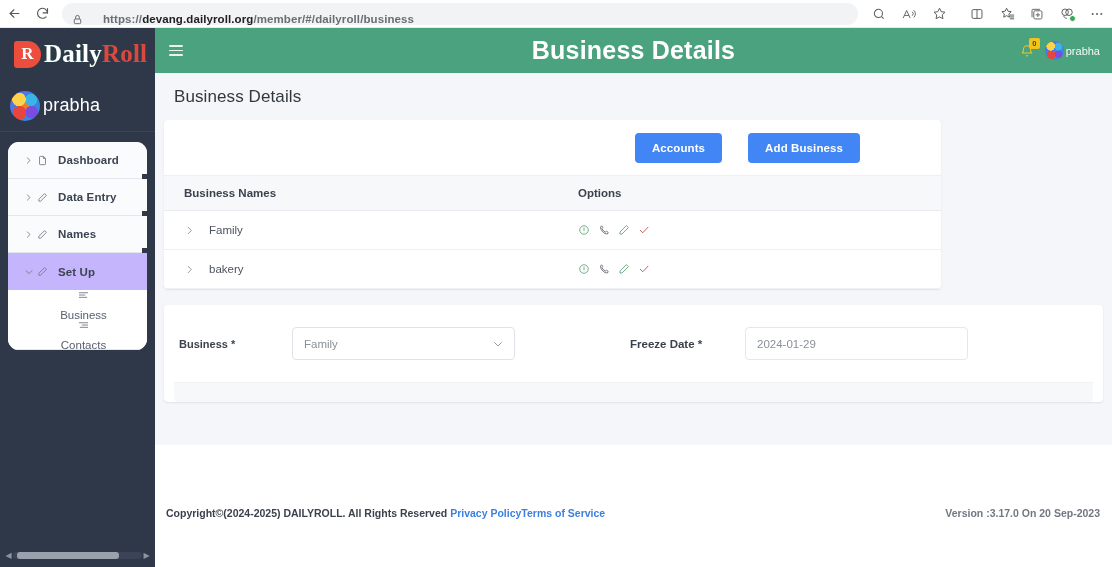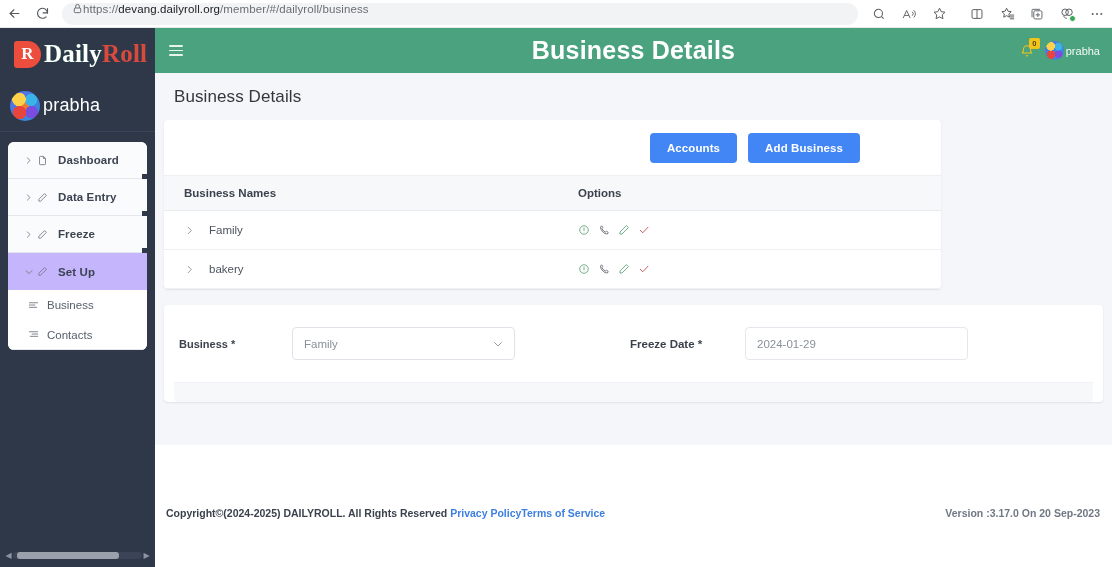--- a/index.html
+++ b/index.html
@@ -23,23 +23,24 @@
     display: flex; align-items: center; justify-content: center;
     color: #55585c;
   }
   .nav-btn svg { display: block; }
   .url-pill {
     flex: 1;
     height: 22px;
     margin: 0 6px 0 6px;
     background: #f1f3f4;
     border-radius: 11px;
-    display: flex; align-items: flex-start;
+    display: flex; align-items: flex-end;
     padding: 0 10px;
-    gap: 0;
+    gap: 20px;
+    font-weight: bold;
   }
   .lock-ico { color: #5f6368; display:flex; align-items:center; }
   .url-text {
     font-size: 11.5px;
     color: #202124;
     white-space: nowrap;
     letter-spacing: .1px;
   }
   .url-text .dim { color: #6a6e73; }
   .tb-icons { display: flex; align-items: center; height: 28px; }
@@ -115,21 +116,21 @@
     margin-left: 3px;
     color: #ffffff;
     font-size: 18px;
     font-weight: 500;
     letter-spacing: .2px;
   }
 
   .menu {
     margin: 10px 8px 0 8px;
     background: #f7f8fa;
-    border-radius: 6px;
+    border-radius: 11px;
     overflow: hidden;
   }
   .menu-item {
     height: 37px;
     display: flex; align-items: center;
     padding-left: 16px;
     border-bottom: 1px solid #e3e6ea;
     background: #fafbfc;
     position: relative;
   }
@@ -147,23 +148,24 @@
   .mi-label {
     font-size: 11.5px;
     font-weight: bold;
     color: #3c4452;
     letter-spacing: .1px;
   }
   .menu-item.open { background: #c4b5fd; border-bottom: none; }
   .sub-item {
     height: 30px;
     display: flex; align-items: center;
-    padding-left: 20px;
+    padding-left: 12px;
     background: #ffffff;
     gap: 8px;
+    flex-direction: column;
   }
   .sub-item:last-of-type { border-bottom: 1px solid #e3e6ea; }
   .sub-icon { color: #6f7680; display: flex; align-items: center; }
   .sub-label { font-size: 11.5px; color: #575f6b; }
   .tick {
     position: absolute; right: 0; bottom: -1px;
     width: 5px; height: 5px; background: #2f3849;
   }
 
   .side-scroll {
@@ -245,21 +247,21 @@
 
   .card {
     background: #ffffff;
     border-radius: 4px;
     box-shadow: 0 1px 2px rgba(40,50,70,.10);
     margin-bottom: 16px;
   }
 
   .card-actions {
     padding: 13px 12px 12px 0;
-    display: flex; justify-content: flex-end; gap: 11px;
+    display: flex; justify-content: flex-end; gap: 26px;
     padding-right: 81px;
   }
   .btn {
     background: #4285f4;
     color: #ffffff;
     font-size: 11.5px;
     font-weight: bold;
     border: none;
     border-radius: 4px;
     padding: 9px 17px;
@@ -491,21 +493,21 @@
         <span class="chev">
           <svg width="9" height="9" viewBox="0 0 24 24" fill="none" stroke="currentColor" stroke-width="2.4" stroke-linecap="round" stroke-linejoin="round">
               <path d="M9 5l7 7-7 7"></path>
             </svg>
         </span>
         <span class="mi-icon">
           <svg width="11" height="11" viewBox="0 0 24 24" fill="none" stroke="currentColor" stroke-width="1.8" stroke-linejoin="round">
               <path d="M16.5 3.5l4 4L8 20H4v-4z"></path>
             </svg>
         </span>
-        <span class="mi-label">Freeze</span>
+        <span class="mi-label">Names</span>
         <span class="tick"></span>
       </div>
 
       <div class="menu-item open">
         <span class="chev">
           <svg width="10" height="10" viewBox="0 0 24 24" fill="none" stroke="currentColor" stroke-width="2.4" stroke-linecap="round" stroke-linejoin="round">
               <path d="M5 9l7 7 7-7"></path>
             </svg>
         </span>
         <span class="mi-icon">

